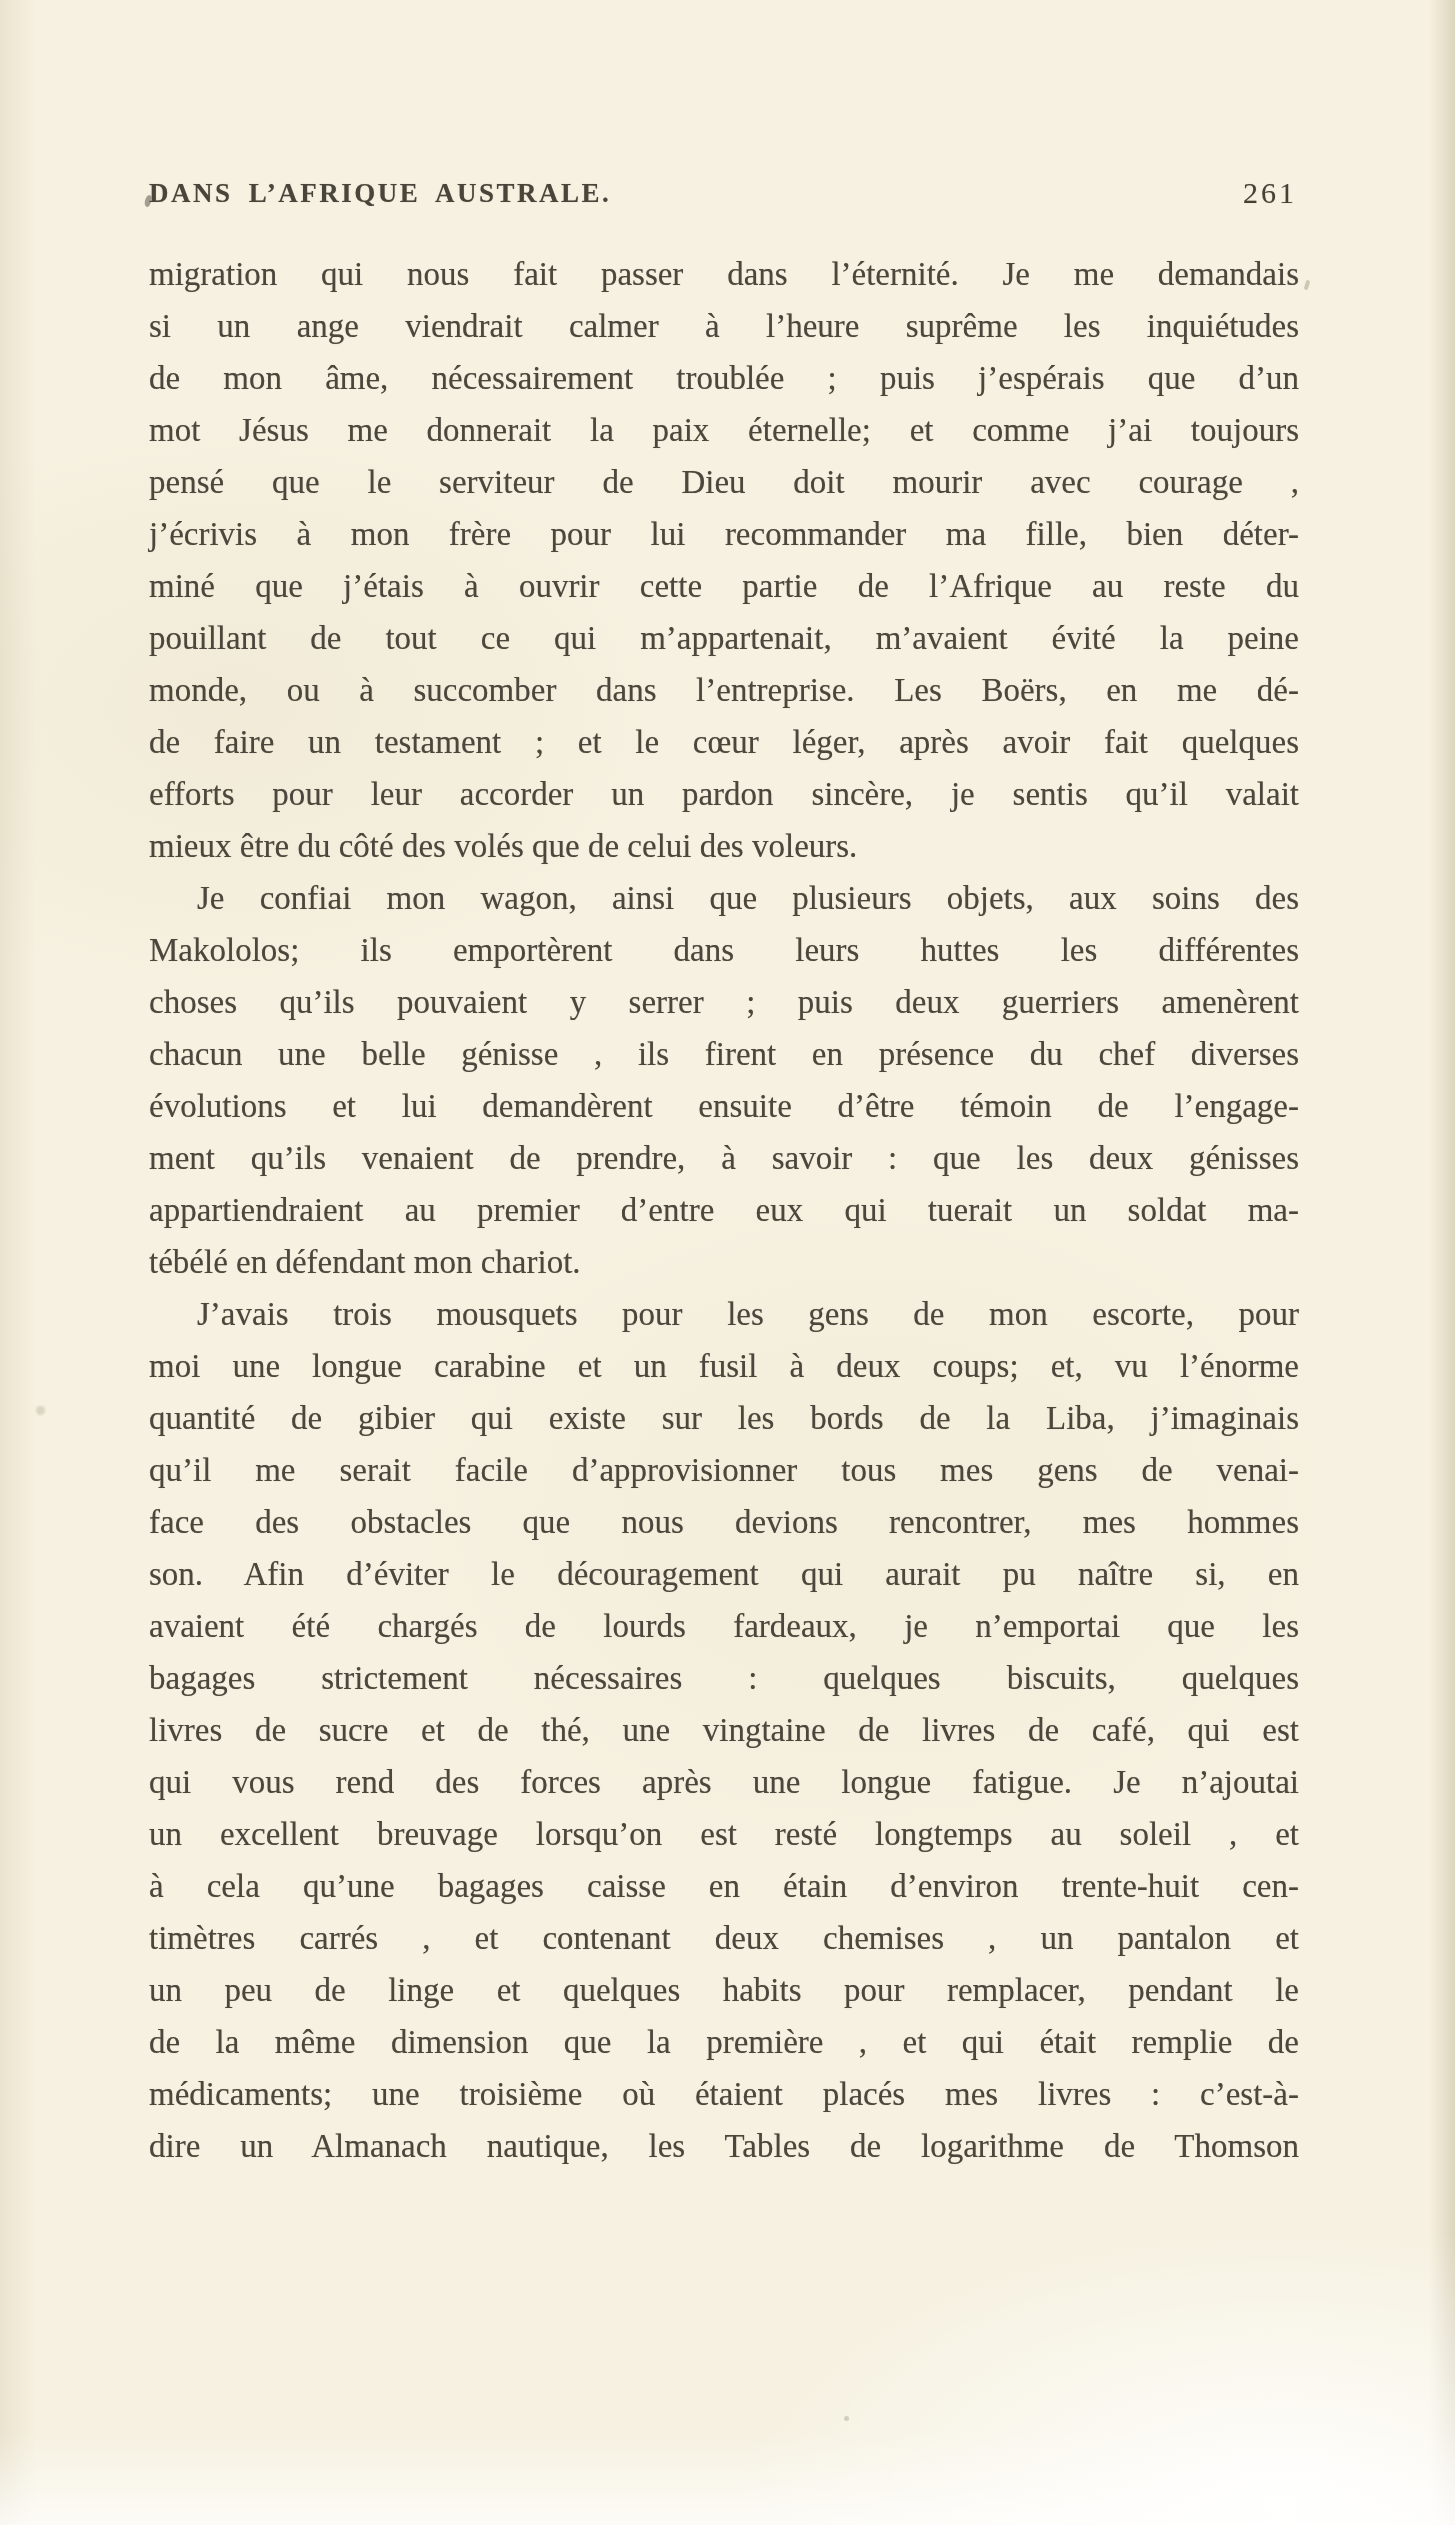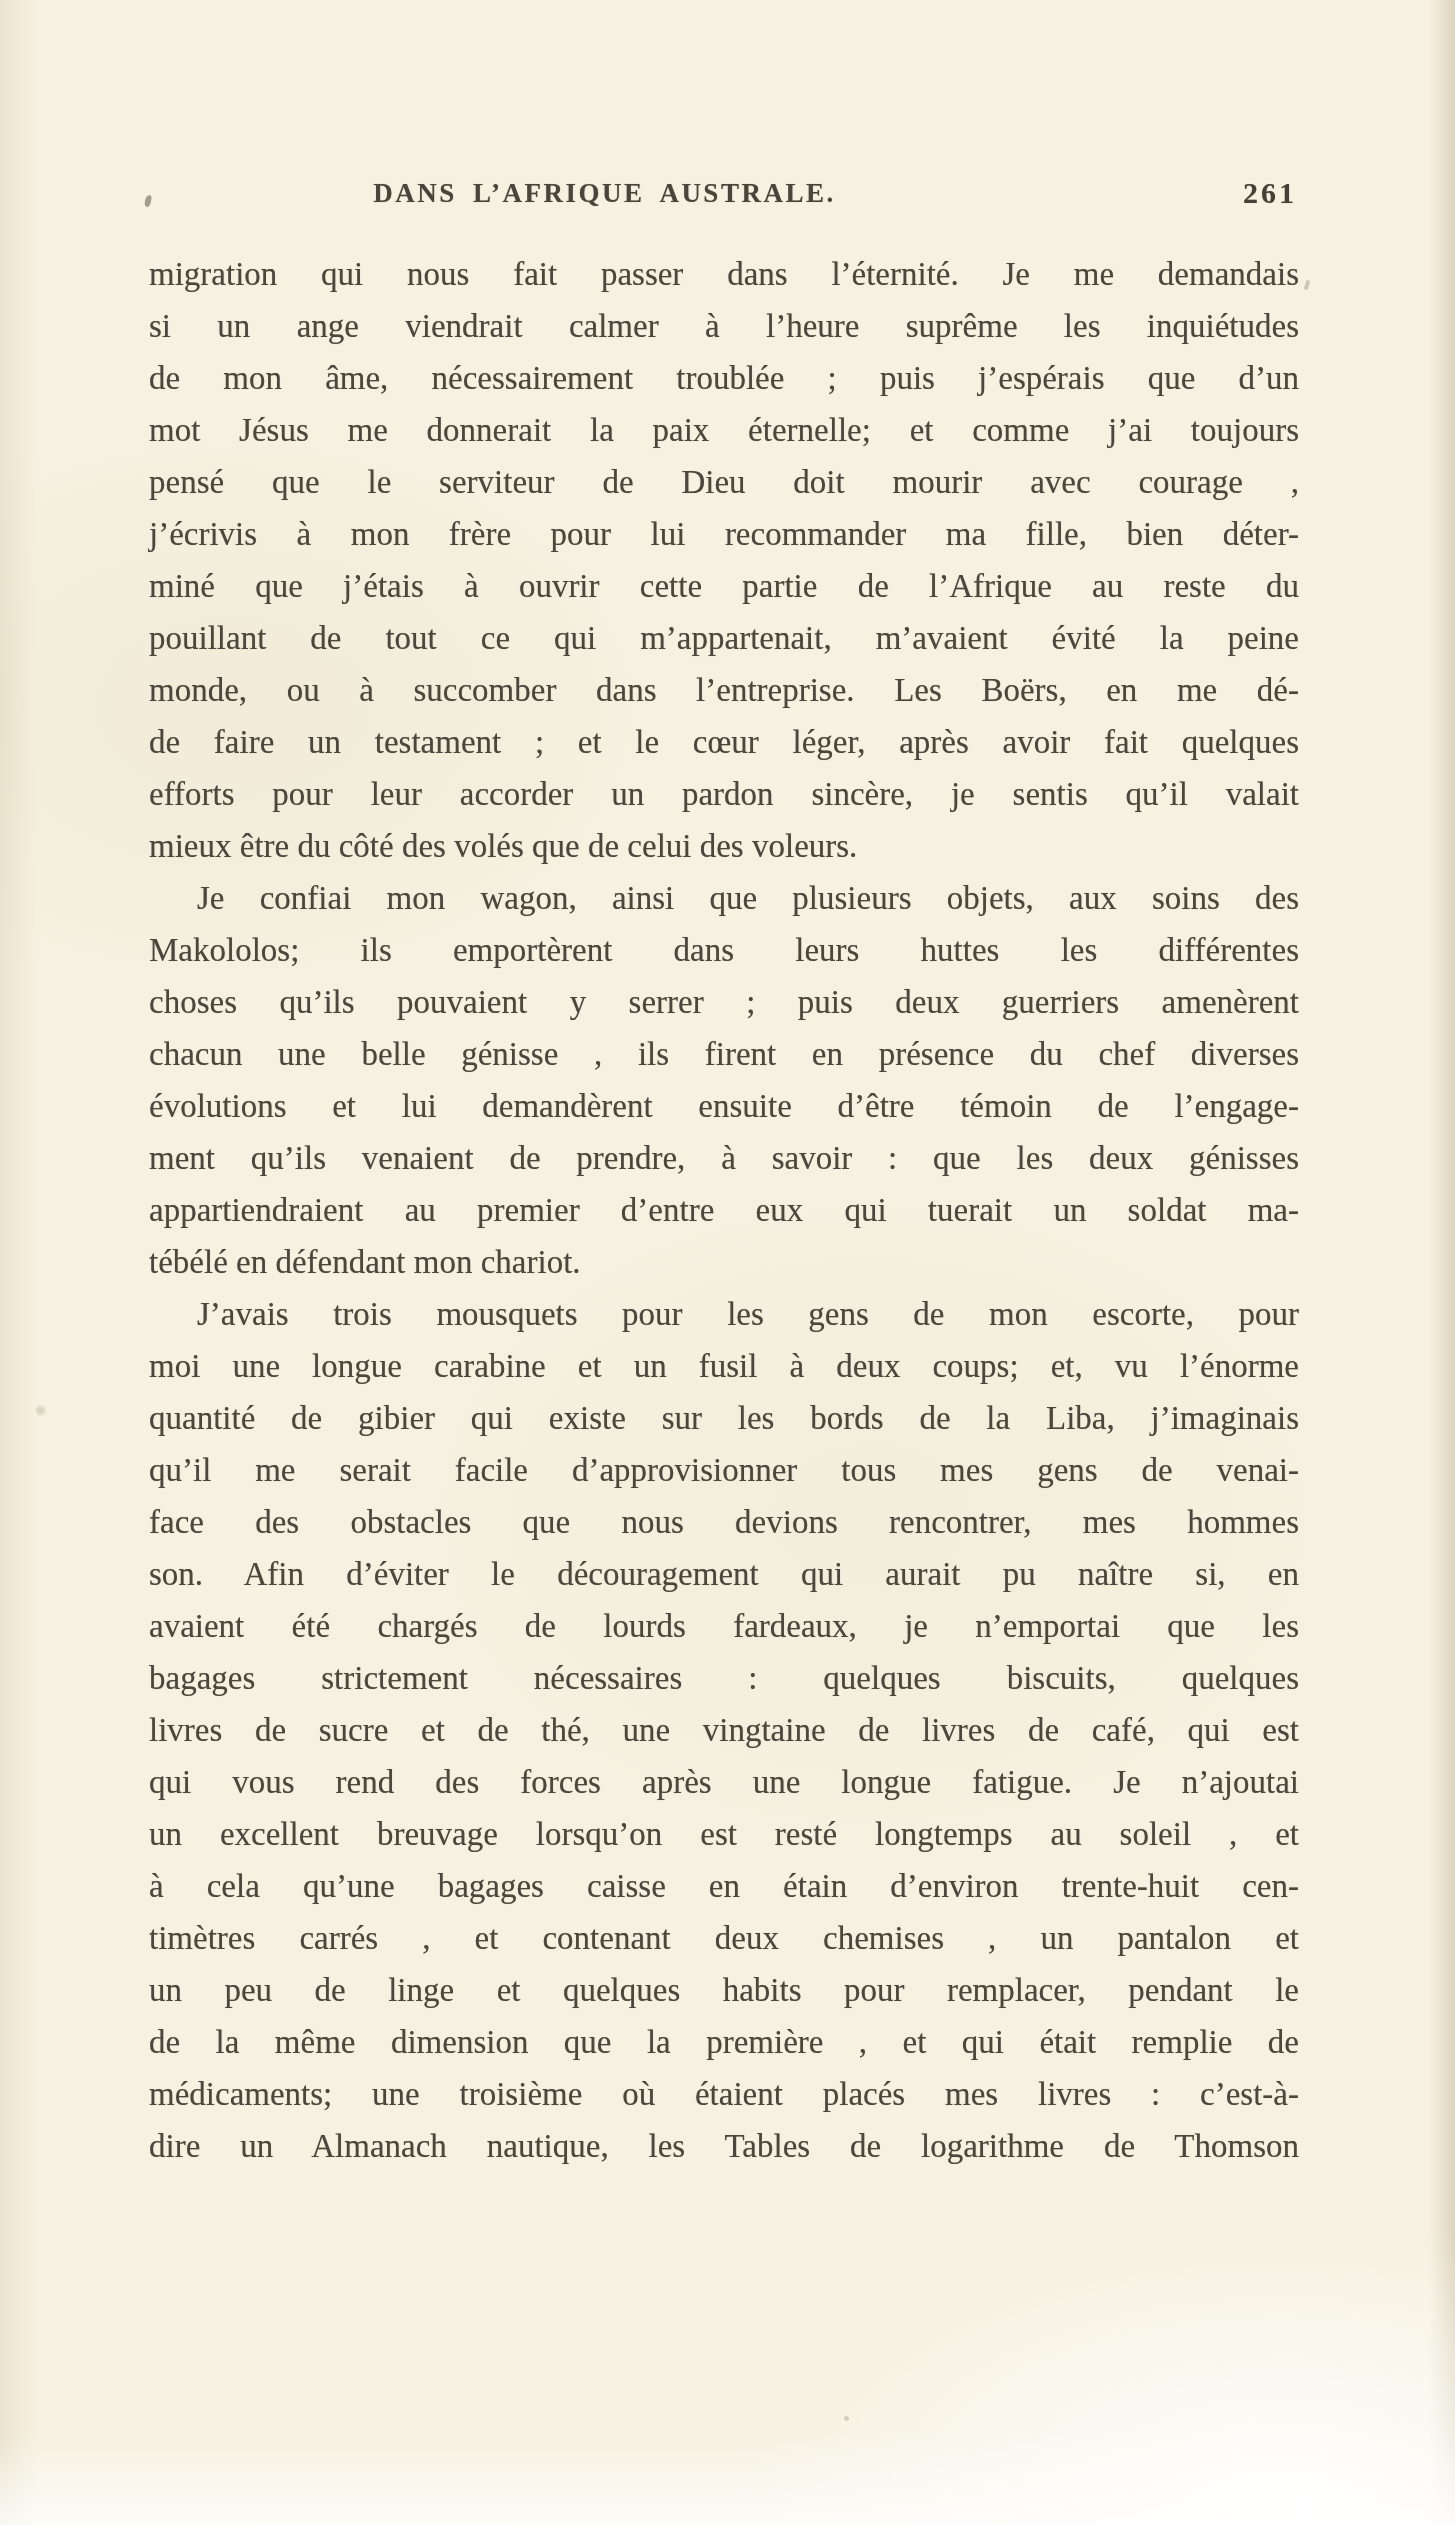--- a/index.html
+++ b/index.html
@@ -32,35 +32,35 @@
     left: 149px;
     top: 178px;
     width: 1150px;
     height: 42px;
   }
   .head-title {
     position: absolute;
     left: 0;
     top: 0;
     width: 911px;
-    text-align: center;
+    text-align: left;
     font-size: 27px;
     font-weight: 700;
     letter-spacing: 2.5px;
     word-spacing: 7px;
     color: #49453a;
     text-shadow: 0 0 1px rgba(73,69,58,0.35);
     white-space: nowrap;
   }
   .page-number {
     position: absolute;
     right: 2px;
     top: -2px;
     font-size: 30px;
-    font-weight: 700;
+    font-weight: 400;
     letter-spacing: 3px;
     color: #454136;
     text-shadow: 0 0 1px rgba(73,69,58,0.3);
   }
 
   
   .text-block {
     position: absolute;
     left: 149px;
     top: 248px;

